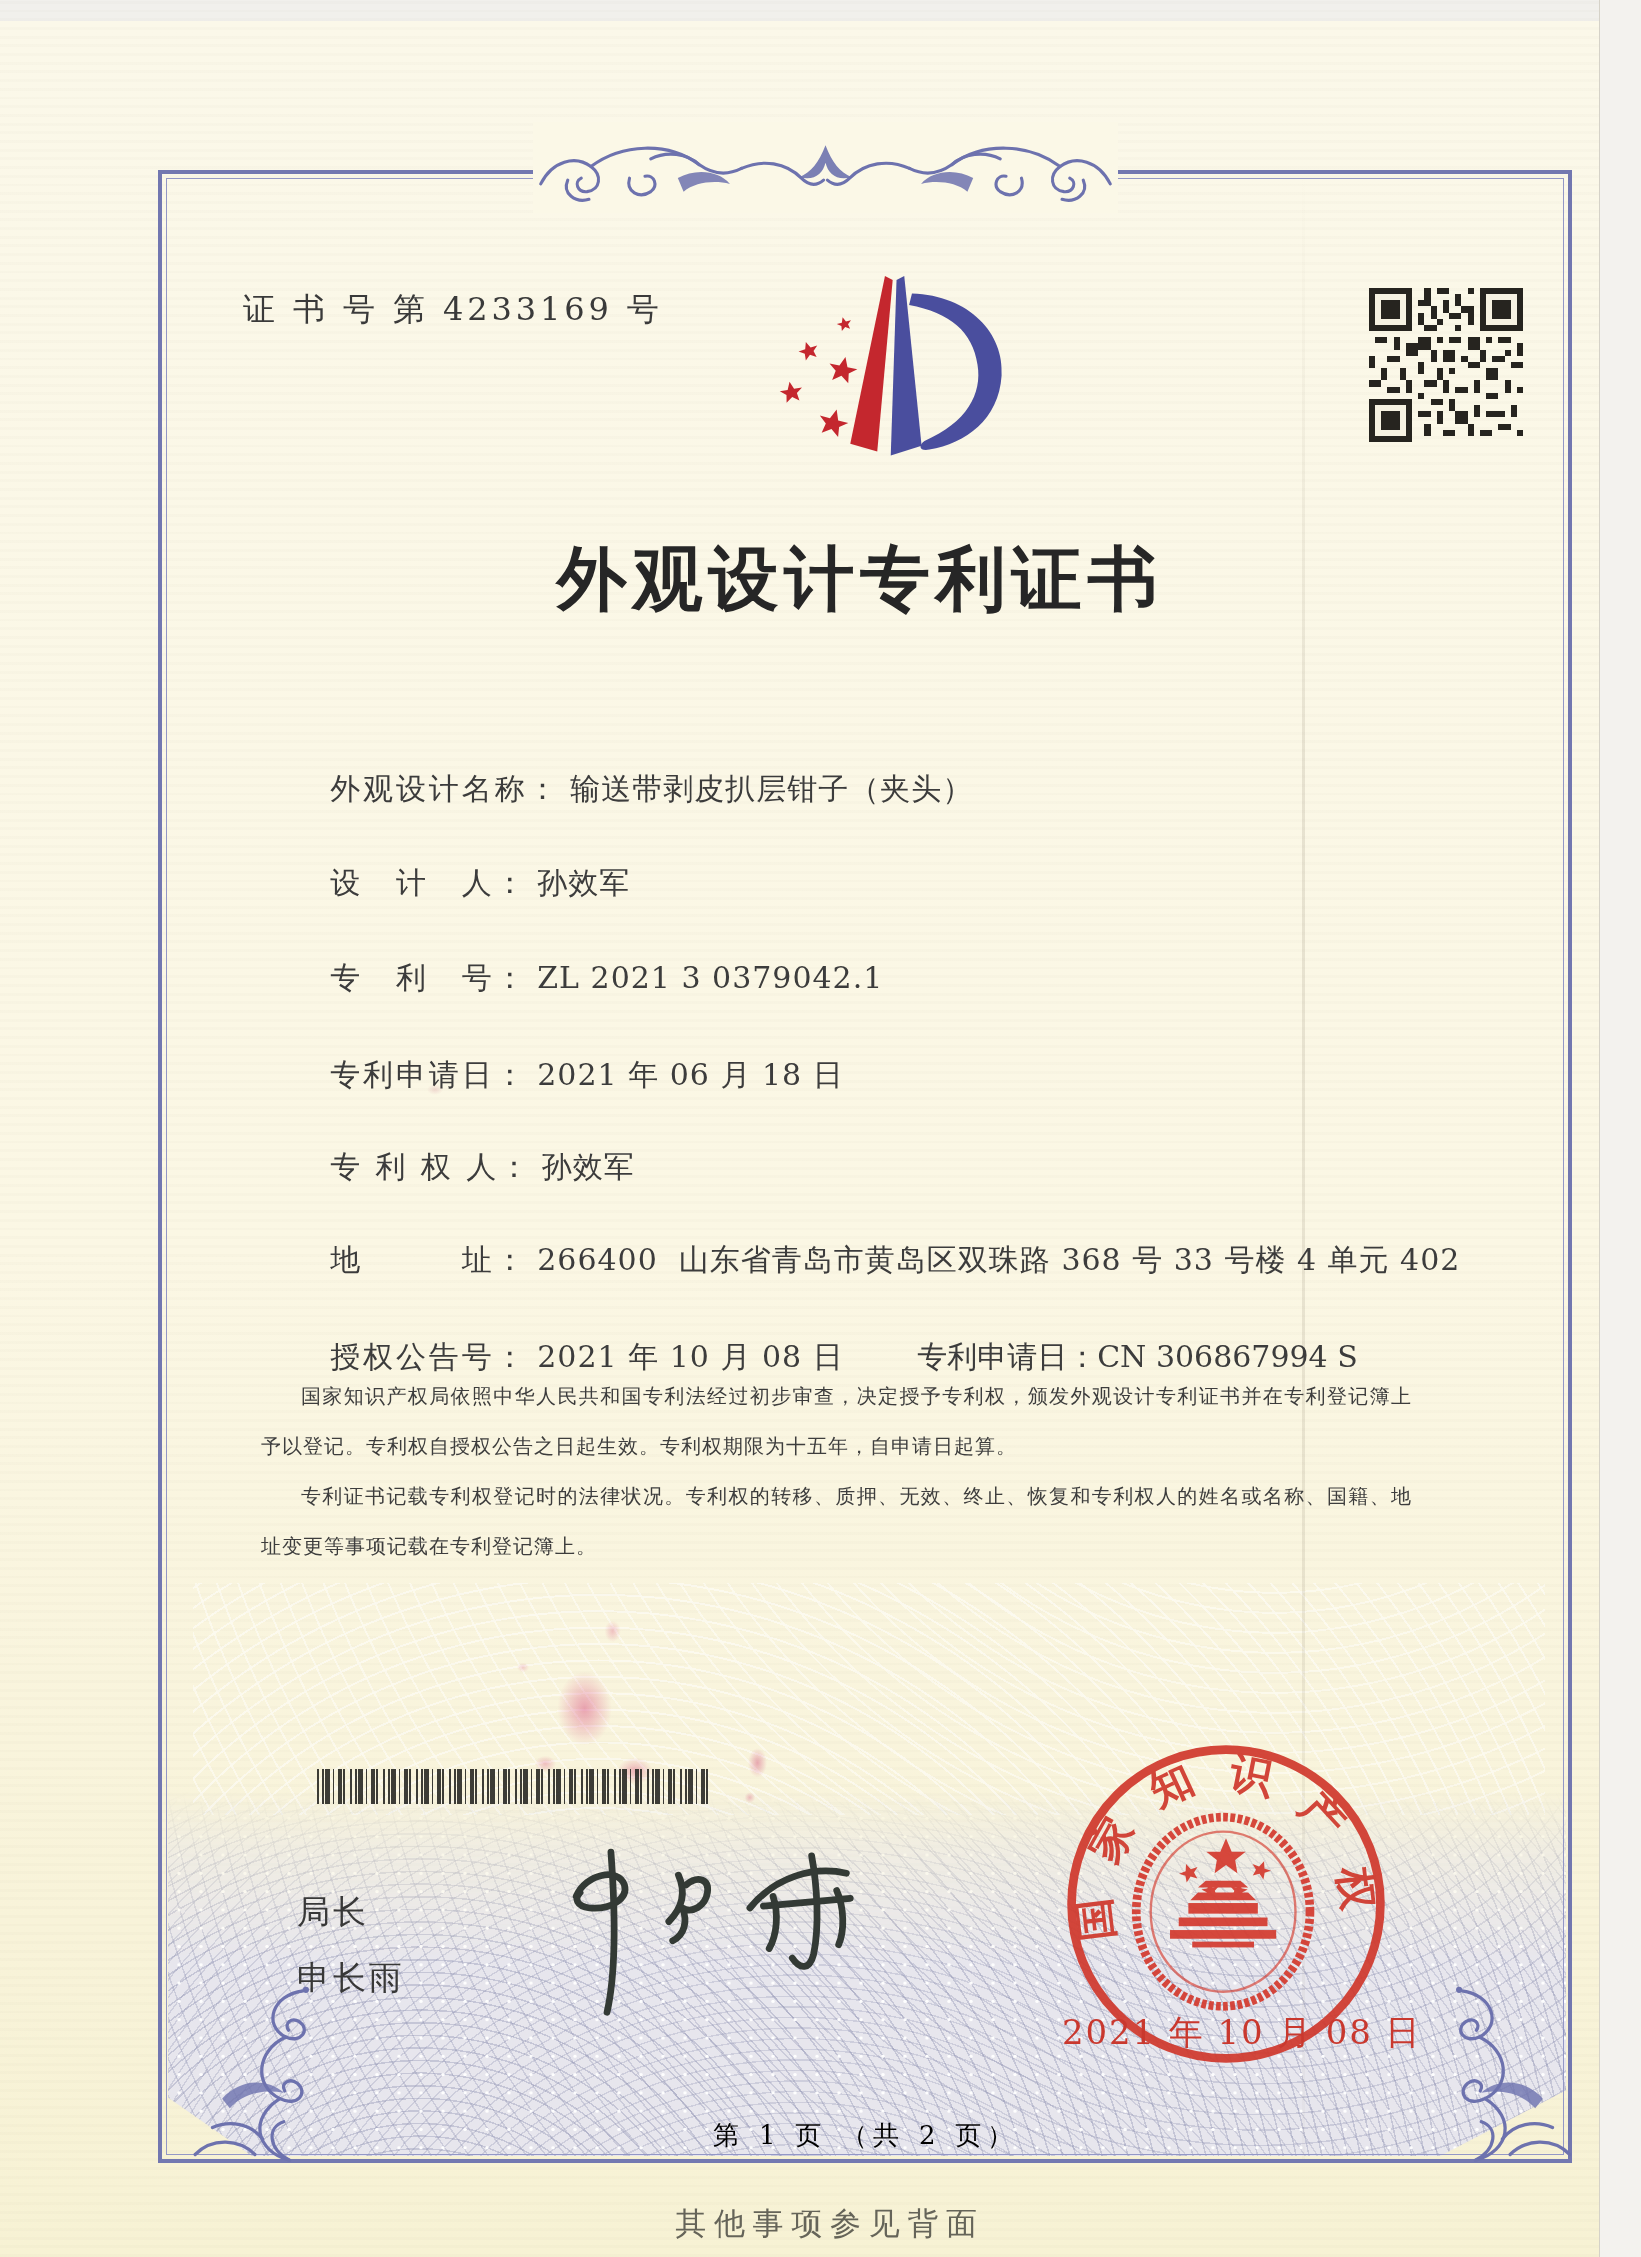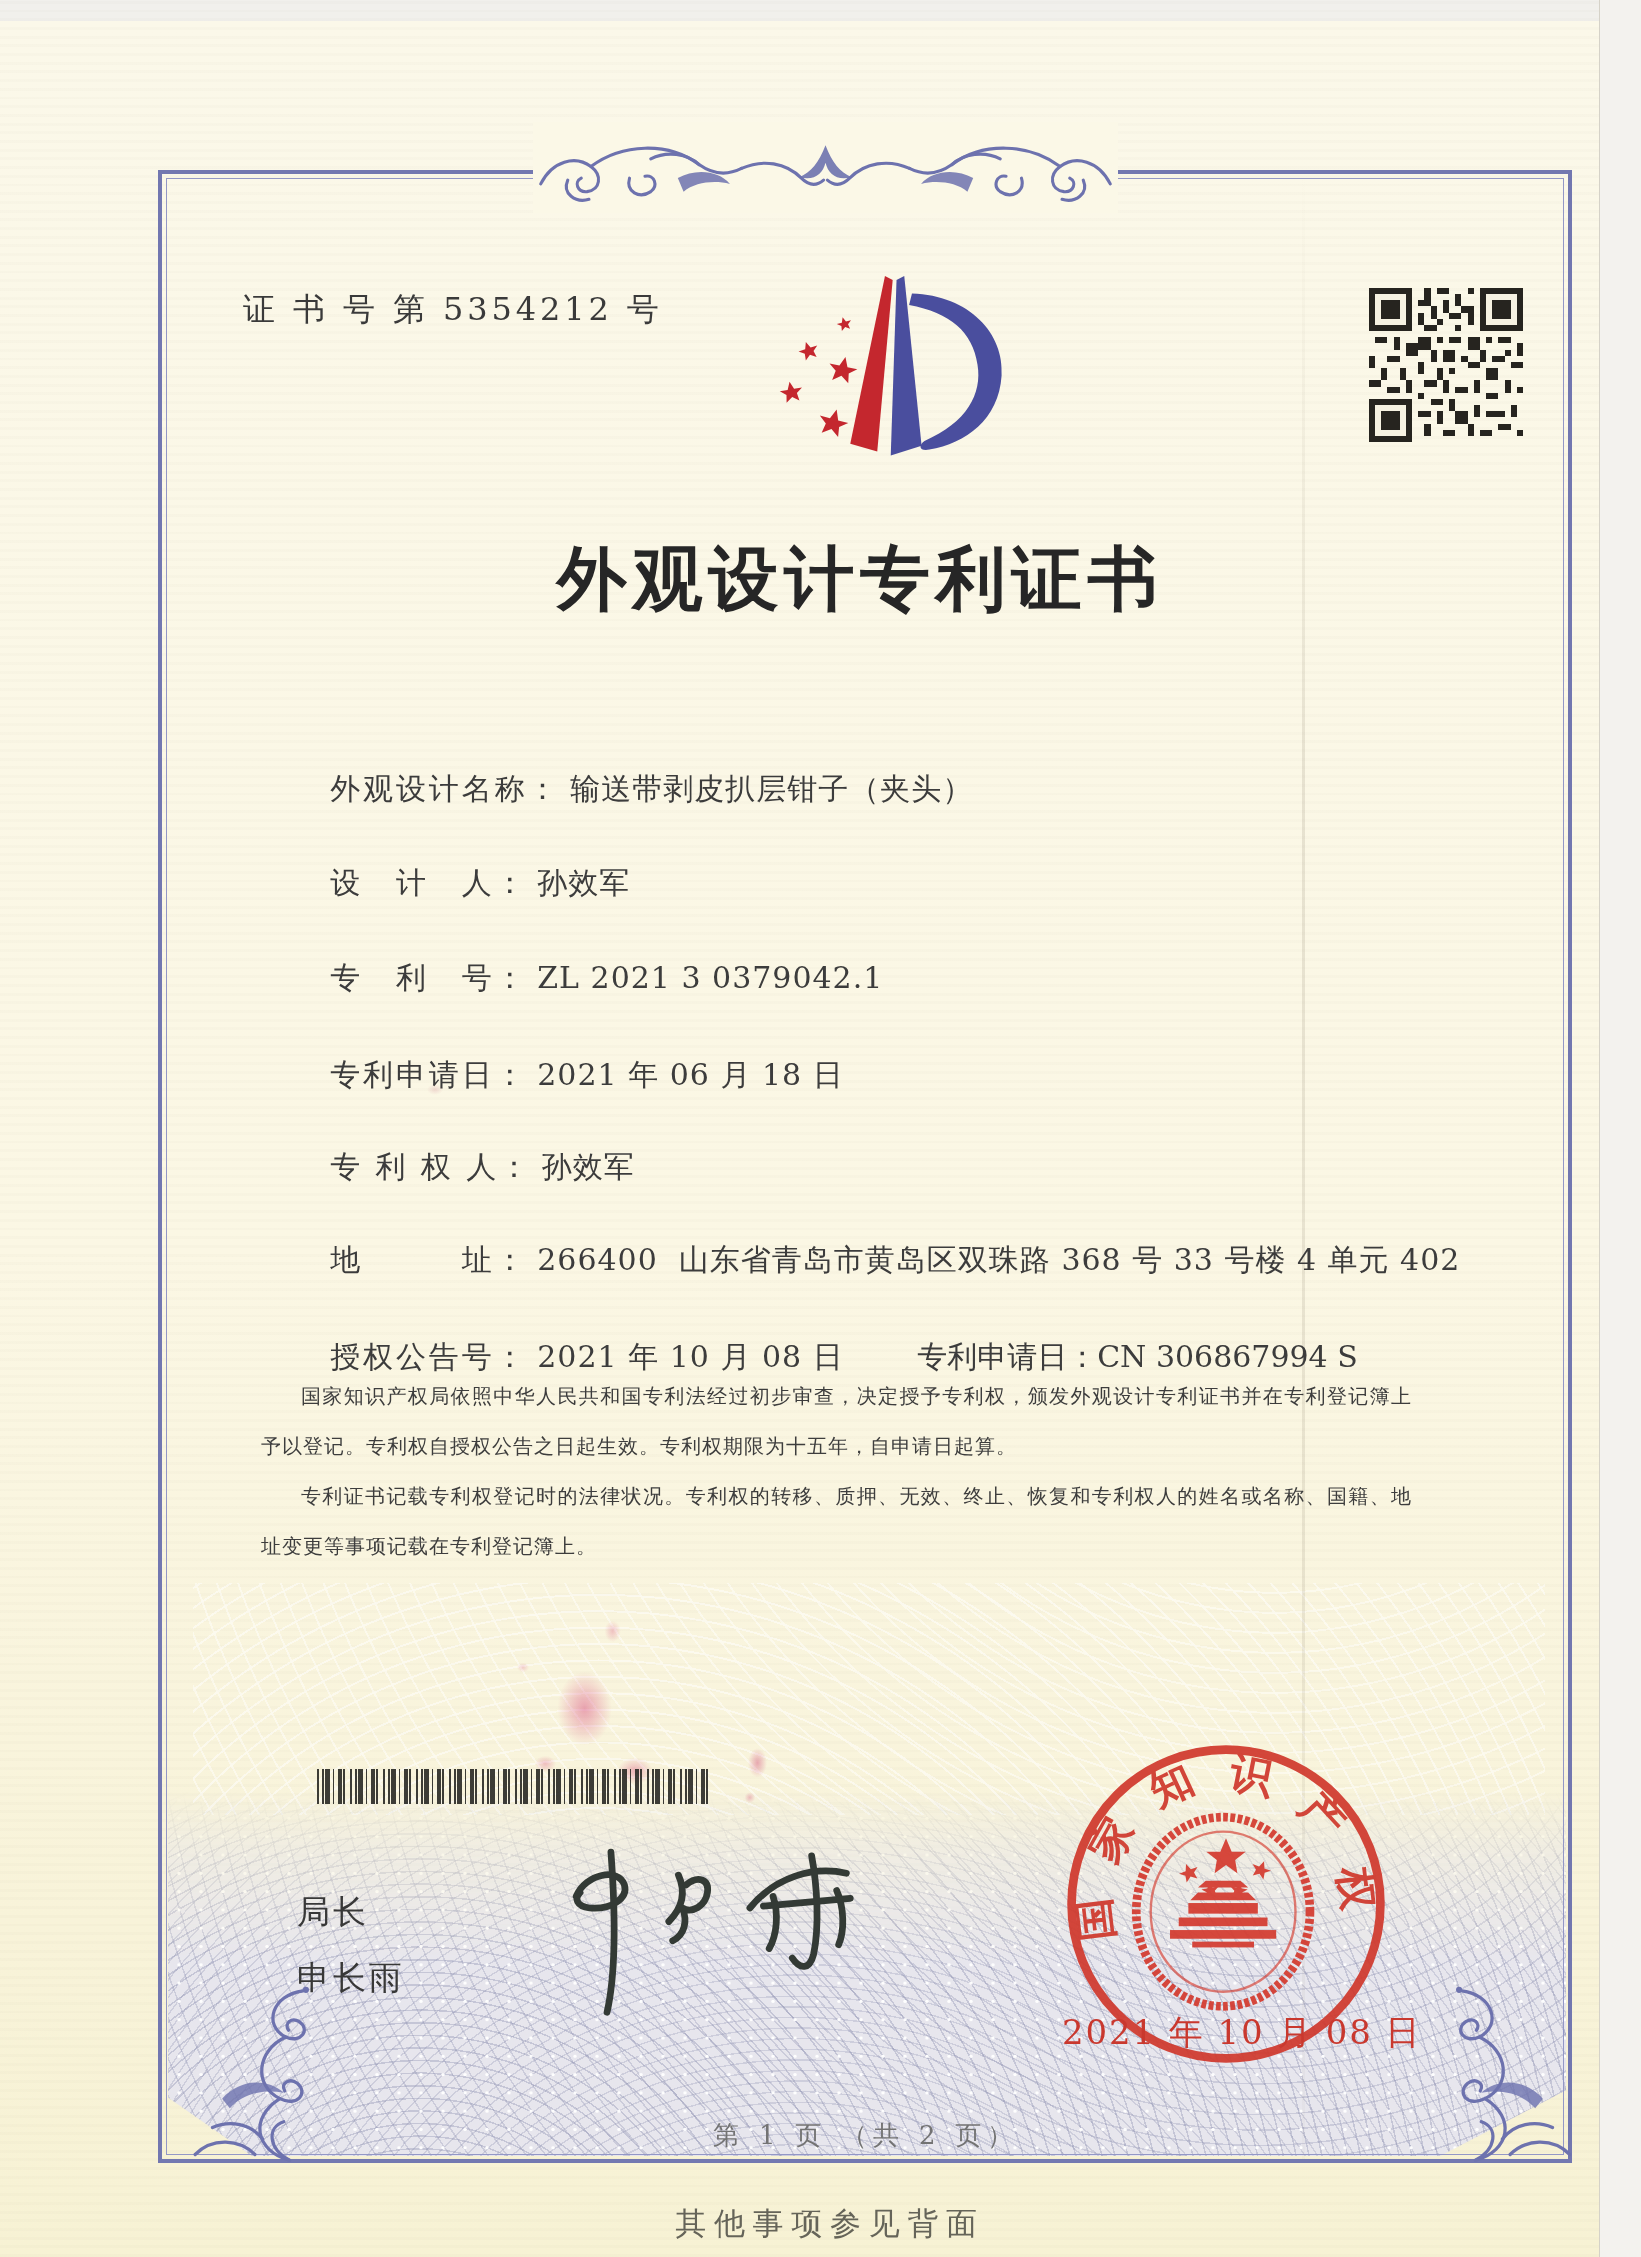--- a/index.html
+++ b/index.html
@@ -43,21 +43,21 @@
   .frow .lab{letter-spacing:2.9px;}
   .frow .val{margin-left:9.7px;letter-spacing:1px;}
   .grantno{position:absolute;left:879px;font-size:30px;white-space:pre;color:#3c3c3c;}
   .paras{position:absolute;left:261px;top:1371px;width:1151px;font-size:20px;line-height:50px;
          text-align:justify;color:#3d3d3d;}
   .paras p{margin:0;text-indent:2em;letter-spacing:1px;}
   .director{position:absolute;left:297px;font-size:33px;color:#383838;letter-spacing:2.9px;}
   .sealdate{position:absolute;left:1062px;top:2010px;width:328px;text-align:center;
             font-size:34px;color:#c9382e;letter-spacing:1.9px;white-space:pre;}
   .pageno{position:absolute;left:159px;top:2118px;width:1414px;text-align:center;
-          font-size:26px;letter-spacing:5.8px;color:#737373;}
+          font-size:26px;letter-spacing:5.8px;color:#000000;}
   .backnote{position:absolute;left:159px;top:2203px;width:1342px;text-align:center;
             font-size:31px;letter-spacing:7.7px;color:#56554c;opacity:.9;filter:blur(0.4px);}
   
   .barcode{position:absolute;left:317px;top:1769px;width:396px;height:35px;opacity:.88;
     background:repeating-linear-gradient(90deg,#23231f 0 1.9px,rgba(0,0,0,0) 1.9px 4.8px,#23231f 4.8px 6.8px,rgba(0,0,0,0) 6.8px 7.7px,
       #23231f 7.7px 12.6px,rgba(0,0,0,0) 12.6px 16.4px,#23231f 16.4px 17.4px,rgba(0,0,0,0) 17.4px 21px,
       #23231f 21px 25px,rgba(0,0,0,0) 25px 26px,#23231f 26px 28px,rgba(0,0,0,0) 28px 33px);}
   .stain{position:absolute;pointer-events:none;}
   .stain1{left:439px;top:1559px;width:280px;height:241px;
     background:
@@ -135,21 +135,21 @@
         <path d="M118 118 C86 138 92 172 128 182"></path>
         <path d="M128 182 C106 170 104 148 122 142"></path>
         <path d="M30 176 C48 158 76 160 92 176"></path>
         <path d="M100 160 C88 144 66 140 48 148"></path>
       </g>
       <path d="M58 118 C76 98 104 96 122 112 C102 108 80 112 66 128 Z" fill="#6d72ae" opacity=".8"></path>
       <circle cx="145" cy="5" r="3.2" fill="#6d72ae"></circle>
     </svg>
   </div>
 
-  <div class="certno">证 书 号 第 5354212 号</div>
+  <div class="certno">证 书 号 第 4233169 号</div>
 
   <div style="position:absolute;left:777px;top:276px;">
     <svg width="241" height="193" viewBox="0 0 250 200">
       <g fill="#c4272e">
         <path d="M112 0 L120 4 L104 182 L76 174 Z"></path>
         <path d="M0 -10 L2.94 -3.09 L10.18 -3.09 L4.76 1.18 L5.88 8.09 L0 3.82 L-5.88 8.09 L-4.76 1.18 L-10.18 -3.09 L-2.94 -3.09 Z" transform="translate(70,50) scale(.75) rotate(-15)"></path>
         <path d="M0 -10 L2.94 -3.09 L10.18 -3.09 L4.76 1.18 L5.88 8.09 L0 3.82 L-5.88 8.09 L-4.76 1.18 L-10.18 -3.09 L-2.94 -3.09 Z" transform="translate(33,78) scale(1.0) rotate(-18)"></path>
         <path d="M0 -10 L2.94 -3.09 L10.18 -3.09 L4.76 1.18 L5.88 8.09 L0 3.82 L-5.88 8.09 L-4.76 1.18 L-10.18 -3.09 L-2.94 -3.09 Z" transform="translate(68,98) scale(1.45) rotate(12)"></path>
         <path d="M0 -10 L2.94 -3.09 L10.18 -3.09 L4.76 1.18 L5.88 8.09 L0 3.82 L-5.88 8.09 L-4.76 1.18 L-10.18 -3.09 L-2.94 -3.09 Z" transform="translate(15,121) scale(1.15) rotate(-10)"></path>
         <path d="M0 -10 L2.94 -3.09 L10.18 -3.09 L4.76 1.18 L5.88 8.09 L0 3.82 L-5.88 8.09 L-4.76 1.18 L-10.18 -3.09 L-2.94 -3.09 Z" transform="translate(58,153) scale(1.5) rotate(15)"></path>

